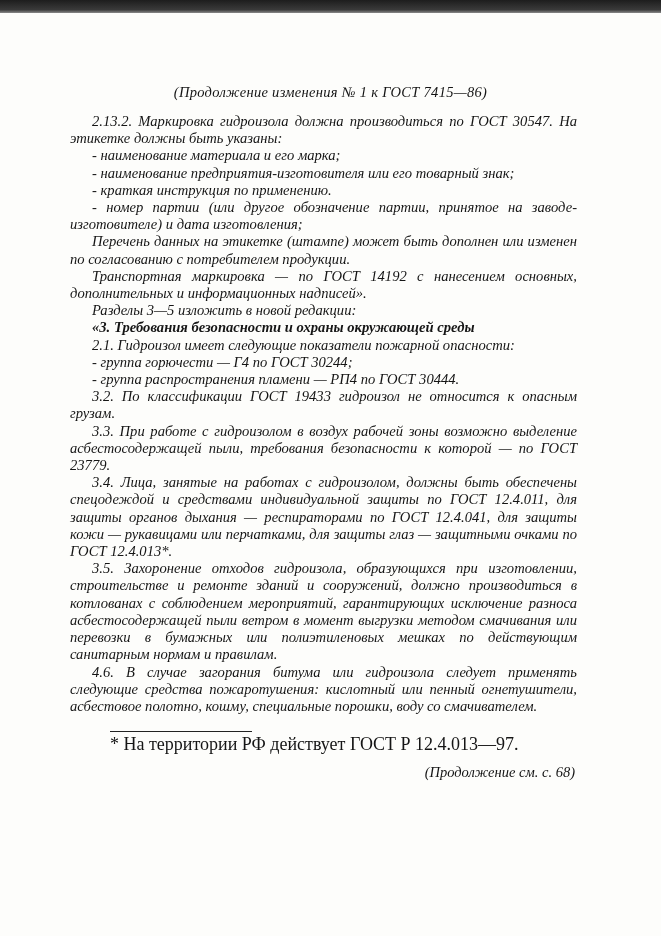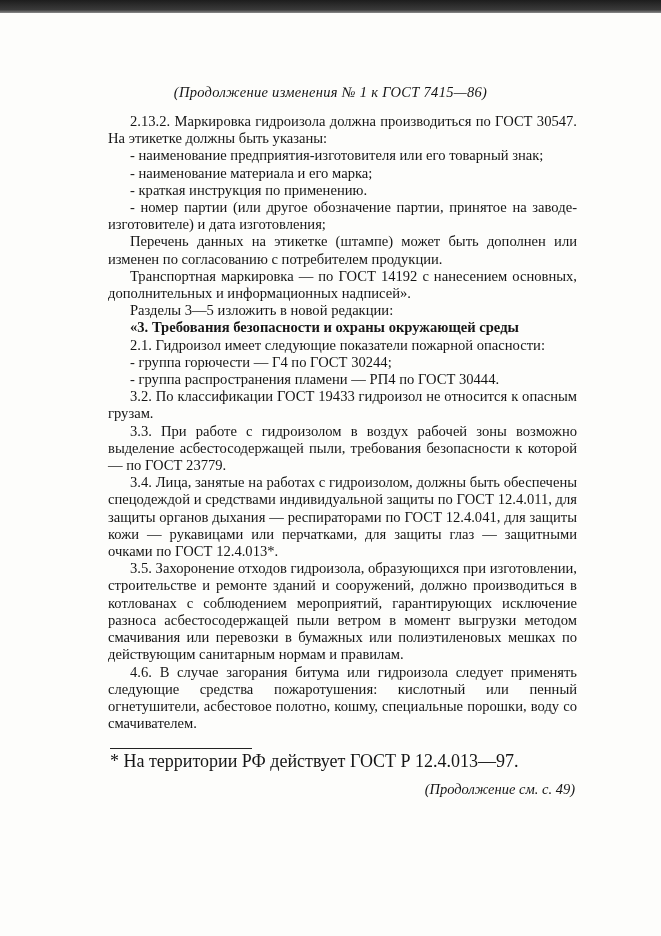--- a/index.html
+++ b/index.html
@@ -28,24 +28,25 @@
   }
   .header {
     margin-top: 84px;
     text-align: center;
     font-style: italic;
     font-size: 14.5px;
     letter-spacing: 0.3px;
   }
   .doc-body {
     margin-top: 12px;
-    padding: 0 84px 0 108px;
+    padding: 0 84px 0 70px;
     text-align: justify;
     font-size: 14.6px;
     line-height: 17.2px;
+    font-style: italic;
   }
   .para {
     margin: 0;
     text-indent: 22px;
   }
   .para.bold {
     font-weight: bold;
   }
   .footnote-block {
     padding: 0 84px 0 88px;
@@ -75,22 +76,22 @@
 </head>
 <body>
 
 <div class="page">
   <div class="scan-edge"></div>
 
   <div class="header">(Продолжение изменения № 1 к  ГОСТ  7415—86)</div>
 
   <div class="doc-body">
       <p class="para">2.13.2. Маркировка гидроизола должна производиться по ГОСТ 30547. На этикетке должны быть указаны:</p>
+      <p class="para">- наименование материала и его марка;</p>
       <p class="para">- наименование предприятия-изготовителя или его товарный знак;</p>
-      <p class="para">- наименование материала и его марка;</p>
       <p class="para">- краткая инструкция по применению.</p>
       <p class="para">- номер партии (или другое обозначение партии, принятое на заводе-изготовителе) и дата изготовления;</p>
       <p class="para">Перечень  данных  на этикетке (штампе) может быть дополнен или изменен по согласованию с потребителем продукции.</p>
       <p class="para">Транспортная маркировка — по ГОСТ 14192 с нанесением основных, дополнительных и информационных надписей».</p>
       <p class="para">Разделы 3—5 изложить в новой редакции:</p>
       <p class="para bold">«3. Требования безопасности и охраны окружающей среды</p>
       <p class="para">2.1. Гидроизол имеет следующие показатели пожарной опасности:</p>
       <p class="para">- группа горючести — Г4 по ГОСТ 30244;</p>
       <p class="para">- группа распространения пламени — РП4 по ГОСТ 30444.</p>
       <p class="para">3.2. По классификации ГОСТ 19433 гидроизол не относится к опасным грузам.</p>
@@ -98,14 +99,14 @@
       <p class="para">3.4. Лица, занятые на работах с гидроизолом, должны быть обеспечены спецодеждой и средствами индивидуальной защиты по ГОСТ 12.4.011, для защиты органов дыхания — респираторами по ГОСТ 12.4.041, для защиты кожи — рукавицами или перчатками, для защиты глаз — защитными очками по ГОСТ 12.4.013*.</p>
       <p class="para">3.5. Захоронение отходов гидроизола, образующихся при изготовлении, строительстве и ремонте зданий и сооружений, должно производиться в котлованах с соблюдением мероприятий, гарантирующих исключение разноса асбестосодержащей пыли ветром в момент выгрузки методом смачивания или перевозки в бумажных или полиэтиленовых мешках по действующим санитарным нормам и правилам.</p>
       <p class="para">4.6. В случае загорания битума или гидроизола следует применять следующие средства пожаротушения: кислотный или пенный огнетушители, асбестовое полотно, кошму, специальные порошки, воду со смачивателем.</p>
     </div>
 
   <div class="footnote-block">
     <hr class="footnote-rule">
     <div class="footnote">* На территории РФ действует ГОСТ Р 12.4.013—97.</div>
   </div>
 
-  <div class="continuation">(Продолжение см. с. 49)</div>
+  <div class="continuation">(Продолжение см. с. 68)</div>
 </div>
 
 </body></html>

